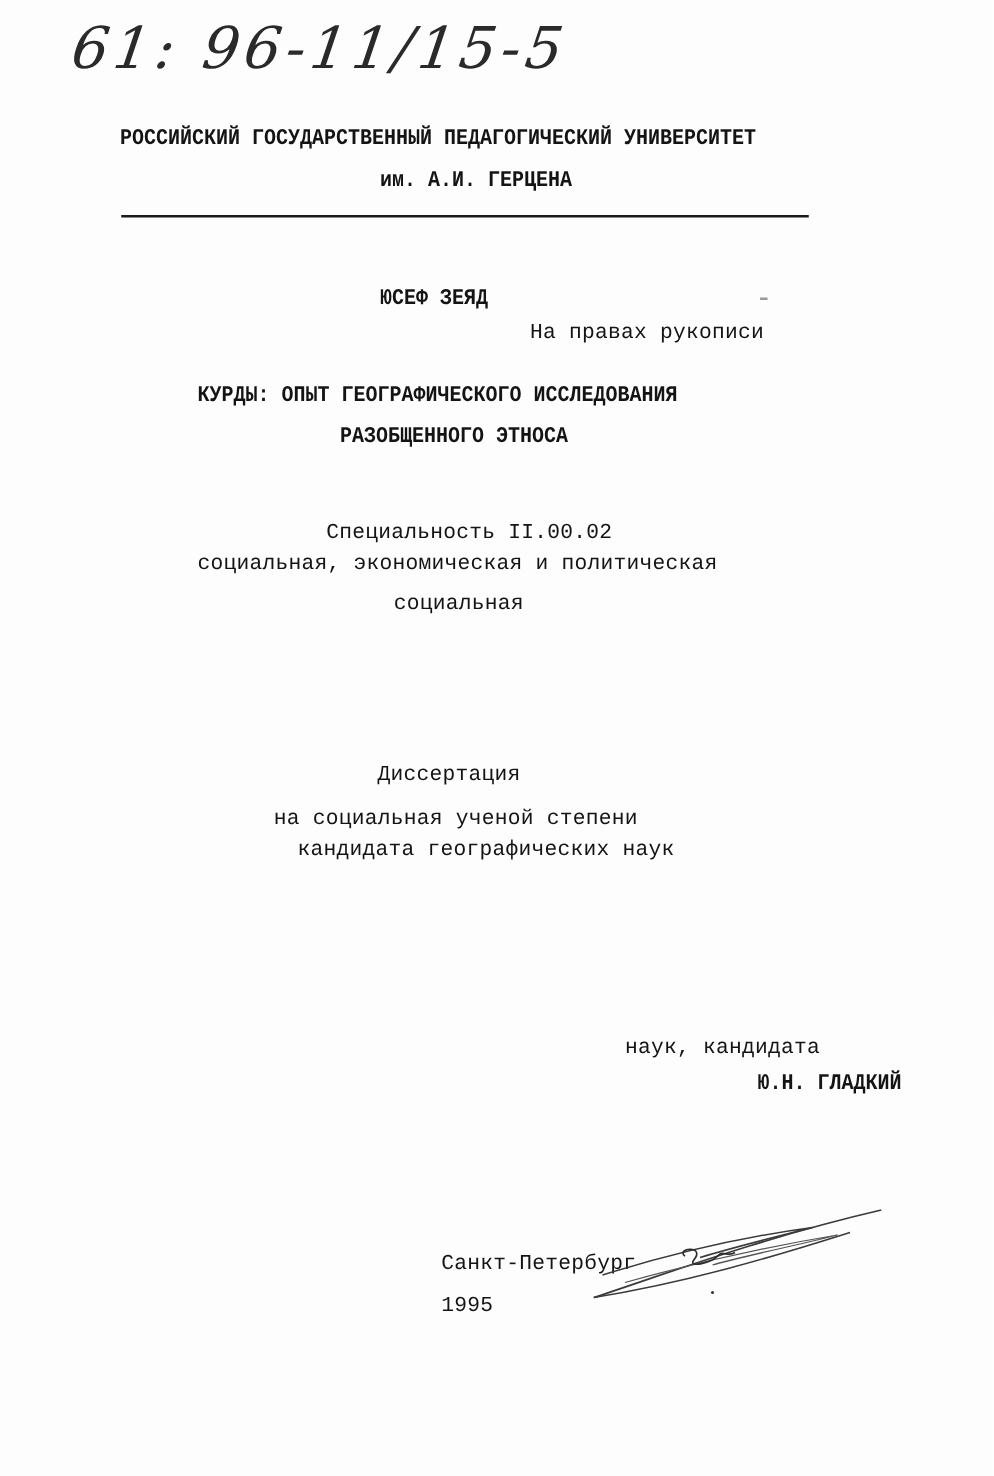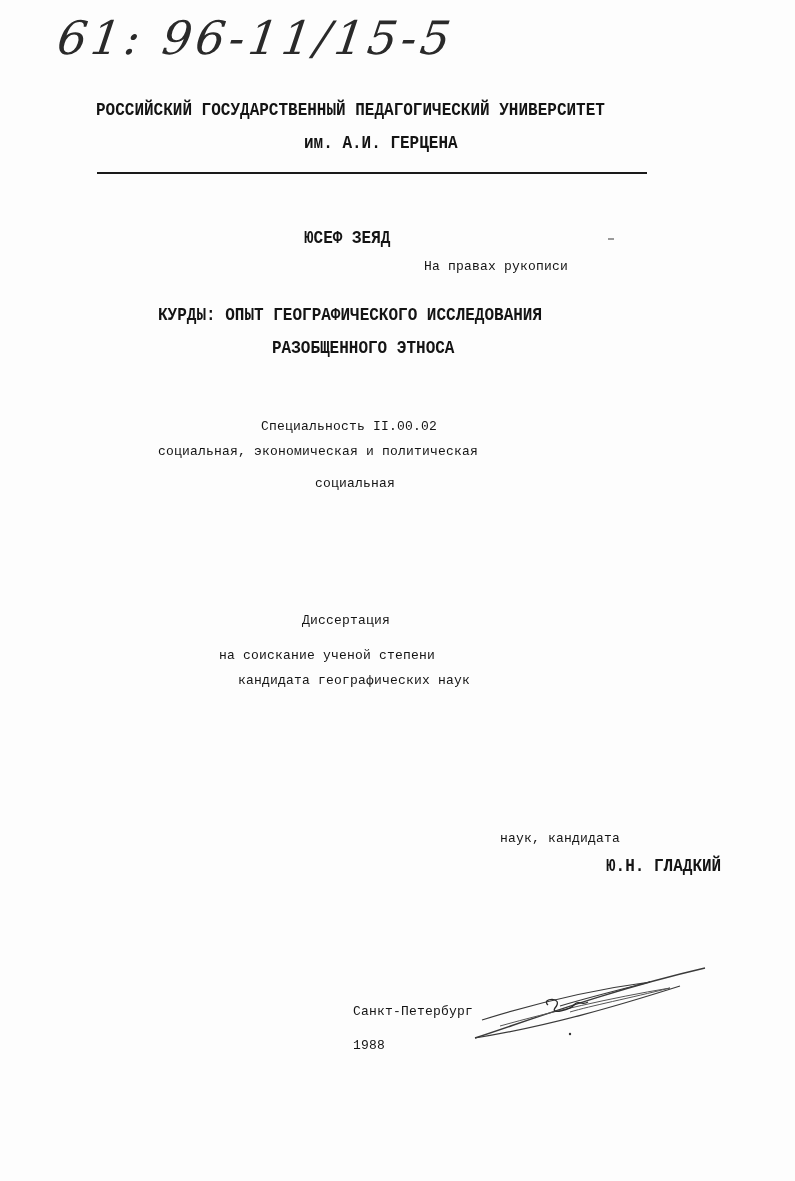--- a/index.html
+++ b/index.html
@@ -18,21 +18,21 @@
     .page {
       position: absolute;
       left: 0; top: 0;
       width: 795px;
       height: 1181px;
       background: #fdfdfd;
     }
     .line {
       position: absolute;
       white-space: nowrap;
-      font-size: 13px;
+      font-size: 17px;
       letter-spacing: 0.2px;
       line-height: 22px;
     }
     .caps {
       font-weight: bold;
       font-size: 16px;
       letter-spacing: 0px;
       transform: scaleY(1.12);
       transform-origin: left center;
     }
@@ -90,28 +90,28 @@
   <div class="line" style="left:424px; top:256px;">На правах рукописи</div>
 
   <div class="line caps" style="left:158px; top:305px;">КУРДЫ: ОПЫТ ГЕОГРАФИЧЕСКОГО ИССЛЕДОВАНИЯ</div>
   <div class="line caps" style="left:272px; top:338px;">РАЗОБЩЕННОГО ЭТНОСА</div>
 
   <div class="line" style="left:261px; top:409px;margin-top:7px;">Специальность II.00.02</div>
   <div class="line" style="left:158px; top:441px;">социальная, экономическая и политическая</div>
   <div class="line" style="left:315px; top:473px;">социальная</div>
 
   <div class="line" style="left:302px; top:610px;">Диссертация</div>
-  <div class="line" style="left:219px; top:645px;">на соискание ученой степени</div>
+  <div class="line" style="left:219px; top:645px;">на социальная ученой степени</div>
   <div class="line" style="left:209px; top:670px;margin-left:29px;">кандидата географических наук</div>
 
   <div class="line" style="left:500px; top:828px;">наук, кандидата</div>
   <div class="line caps" style="left:606px; top:856px;">Ю.Н. ГЛАДКИЙ</div>
 
   <div class="line" style="left:307px; top:1001px;margin-left:46px;">Санкт-Петербург</div>
-  <div class="line" style="left:353px; top:1035px;">1988</div>
+  <div class="line" style="left:353px; top:1035px;">1995</div>
 
   <svg class="signature" viewBox="0 0 240 90">
     <path d="M5 78 C 60 60, 140 30, 235 8" stroke="#3a3a3a" stroke-width="1.4" fill="none"></path>
     <path d="M5 78 C 80 66, 150 45, 210 26" stroke="#3a3a3a" stroke-width="1.2" fill="none"></path>
     <path d="M12 60 C 60 45, 120 30, 180 22 C 140 32, 110 40, 90 46" stroke="#3a3a3a" stroke-width="1.2" fill="none"></path>
     <path d="M30 66 C 80 52, 140 38, 200 28 C 160 38, 120 46, 100 52" stroke="#555" stroke-width="1" fill="none"></path>
     <path d="M78 45 C 70 38, 95 36, 85 48 C 80 55, 100 50, 105 44 C 108 40, 112 46, 118 42" stroke="#2a2a2a" stroke-width="1.3" fill="none"></path>
     <circle cx="100" cy="74" r="1.2" fill="#333"></circle>
   </svg>
 

